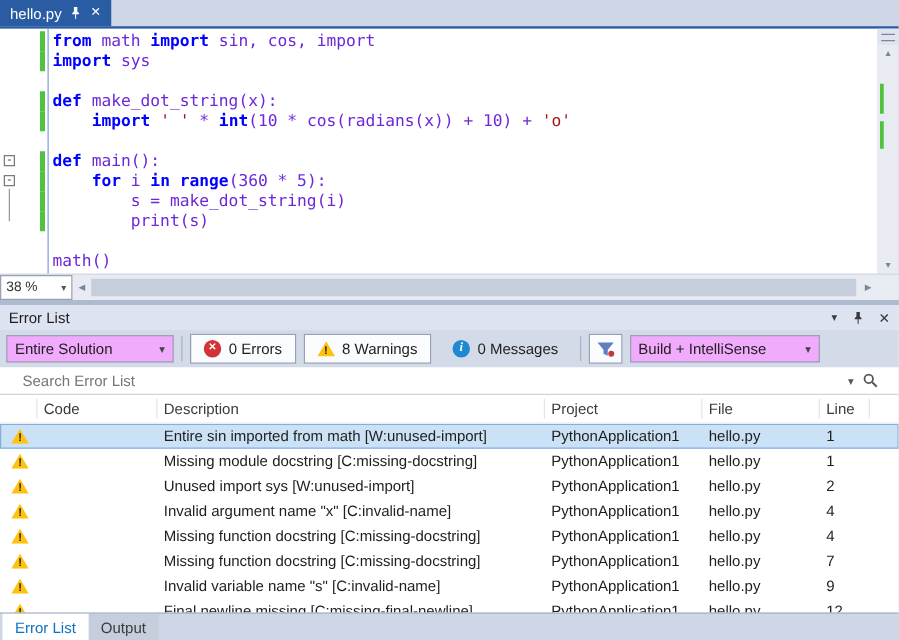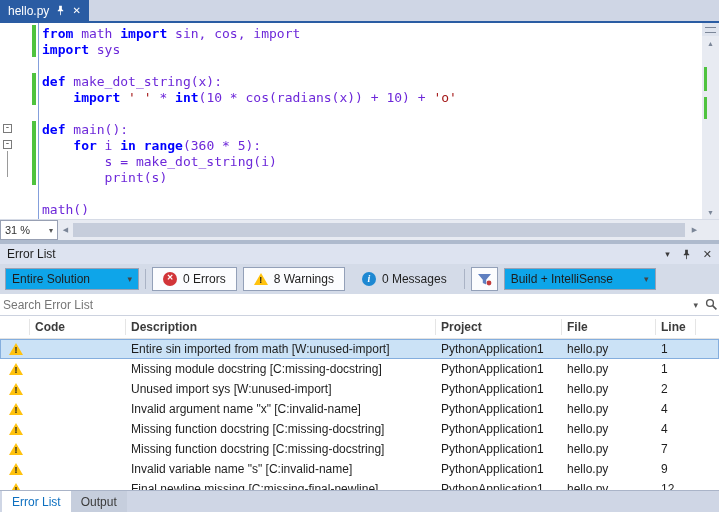--- a/index.html
+++ b/index.html
@@ -47,45 +47,45 @@
   
   .splitter{position:absolute;top:240px;left:0;width:719px;height:4px;background:#aebacd;}
   
   .epanel{position:absolute;top:244px;left:0;width:719px;height:246px;background:#fff;}
   .etitle{height:20px;background:#dde3f0;display:flex;align-items:center;padding:0 7px;font-size:12px;color:#1e1e1e;}
   .etitle-icons{margin-left:auto;display:flex;align-items:center;gap:11px;color:#3b3b3b;}
   .etitle-icons .chev{font-size:9px;}
   .etitle-icons .pin-svg{width:11px;height:11px;display:block;}
   .etitle-icons .x{font-size:11px;}
   .etoolbar{height:30px;background:#d4dbe8;display:flex;align-items:center;padding:0 5px;gap:6px;font-size:12px;color:#1e1e1e;}
-  .combo{background:#0ea5e9;border:1px solid #99a1b4;height:22px;box-sizing:border-box;display:flex;align-items:center;justify-content:space-between;padding:0 6px;gap:6px;}
+  .combo{background:#f0abfc;border:1px solid #99a1b4;height:22px;box-sizing:border-box;display:flex;align-items:center;justify-content:space-between;padding:0 6px;gap:6px;}
   .combo .chev{font-size:9px;color:#444;}
   .combo.scope{width:134px;}
   .combo.source{width:152px;}
   .tsep{width:1px;height:20px;background:#aab3c5;}
   .tbtn{height:24px;box-sizing:border-box;border:1px solid #93a0b8;background:#fbfcfe;display:flex;align-items:center;gap:6px;padding:0 10px;}
   .tbtn.flat{border-color:transparent;background:transparent;}
   .err-ic{width:14px;height:14px;border-radius:50%;background:#d13438;position:relative;flex:none;}
   .err-ic::after{content:'✕';position:absolute;left:0;right:0;top:1px;text-align:center;font-size:8px;color:#fff;font-weight:bold;}
   .warn-ic{position:relative;width:14px;height:12px;flex:none;}
   .warn-ic::before{content:'';position:absolute;left:0;top:0;width:0;height:0;
     border-left:7px solid transparent;border-right:7px solid transparent;border-bottom:12px solid #ffc20e;}
   .warn-ic::after{content:'!';position:absolute;left:0;right:0;top:2px;text-align:center;font:bold 9px/10px "Liberation Sans",sans-serif;color:#1e1e1e;}
   .info-ic{width:14px;height:14px;border-radius:50%;background:#1e88d2;position:relative;flex:none;}
   .info-ic::after{content:'i';position:absolute;left:0;right:0;top:1px;text-align:center;font:italic bold 10px/12px "Liberation Serif",serif;color:#fff;}
   .filter-svg{width:15px;height:15px;display:block;}
   
-  .esearch{height:22px;box-sizing:border-box;background:#fff;border-bottom:1px solid #ccd2df;display:flex;align-items:center;padding:0 1px;gap:7px;}
+  .esearch{height:22px;box-sizing:border-box;background:#fff;border-bottom:1px solid #ccd2df;display:flex;align-items:center;padding:0 16px;gap:7px;}
   .esearch input{flex:1;border:none;outline:none;font-size:12px;color:#333;background:transparent;font-family:"Liberation Sans",sans-serif;}
   .esearch input::placeholder{color:#767676;}
   .esearch .chev{font-size:9px;color:#555;}
   .mag-svg{width:13px;height:13px;display:block;}
   
   .egrid-header,.erow{display:grid;grid-template-columns:30px 96px 310px 126px 94px 40px 1fr;align-items:center;}
-  .egrid-header{height:22px;font-size:12px;color:#3b3b3b;background:#fff;border-bottom:1px solid #e3e3e3;font-weight:bold;}
+  .egrid-header{height:22px;font-size:12px;color:#3b3b3b;background:#fff;border-bottom:1px solid #e3e3e3;}
   .egrid-header .hcell{padding-left:5px;height:16px;line-height:16px;border-right:1px solid #e5e5e5;overflow:hidden;white-space:nowrap;}
   .egrid-header .hcell:last-child{border-right:none;}
   .erows{position:relative;height:152px;overflow:hidden;background:#fff;}
   .erow{height:20px;font-size:12px;color:#1e1e1e;}
   .erow.selected{background:#cbe2f6;box-shadow:inset 0 0 0 1px #84aede;}
   .erow .cell{padding-left:5px;overflow:hidden;white-space:nowrap;}
   .erow .icon-cell{padding-left:9px;display:flex;align-items:center;}
   
   .etabstrip{position:absolute;top:490px;left:0;width:719px;height:22px;background:#cfd6e5;border-top:1px solid #aab4c8;box-sizing:border-box;
     display:flex;align-items:stretch;padding-left:2px;font-size:12px;}
@@ -129,21 +129,21 @@
   <div class="sb-arrow">▲</div>
   <div class="v-track">
     <div class="scroll-mark m1"></div>
     <div class="scroll-mark m2"></div>
   </div>
   <div class="sb-arrow">▼</div>
 </div>
 
 <div class="hscroll-row">
   <div class="zoom-combo">
-    <span>31 %</span>
+    <span>38 %</span>
     <span class="chev" style="font-size:8px;color:#555;">▾</span>
   </div>
   <div class="h-arrow left">◀</div>
   <div class="h-thumb"></div>
   <div class="h-arrow right">▶</div>
   <div class="scroll-corner"></div>
 </div>
 
 <div class="splitter"></div>
 

